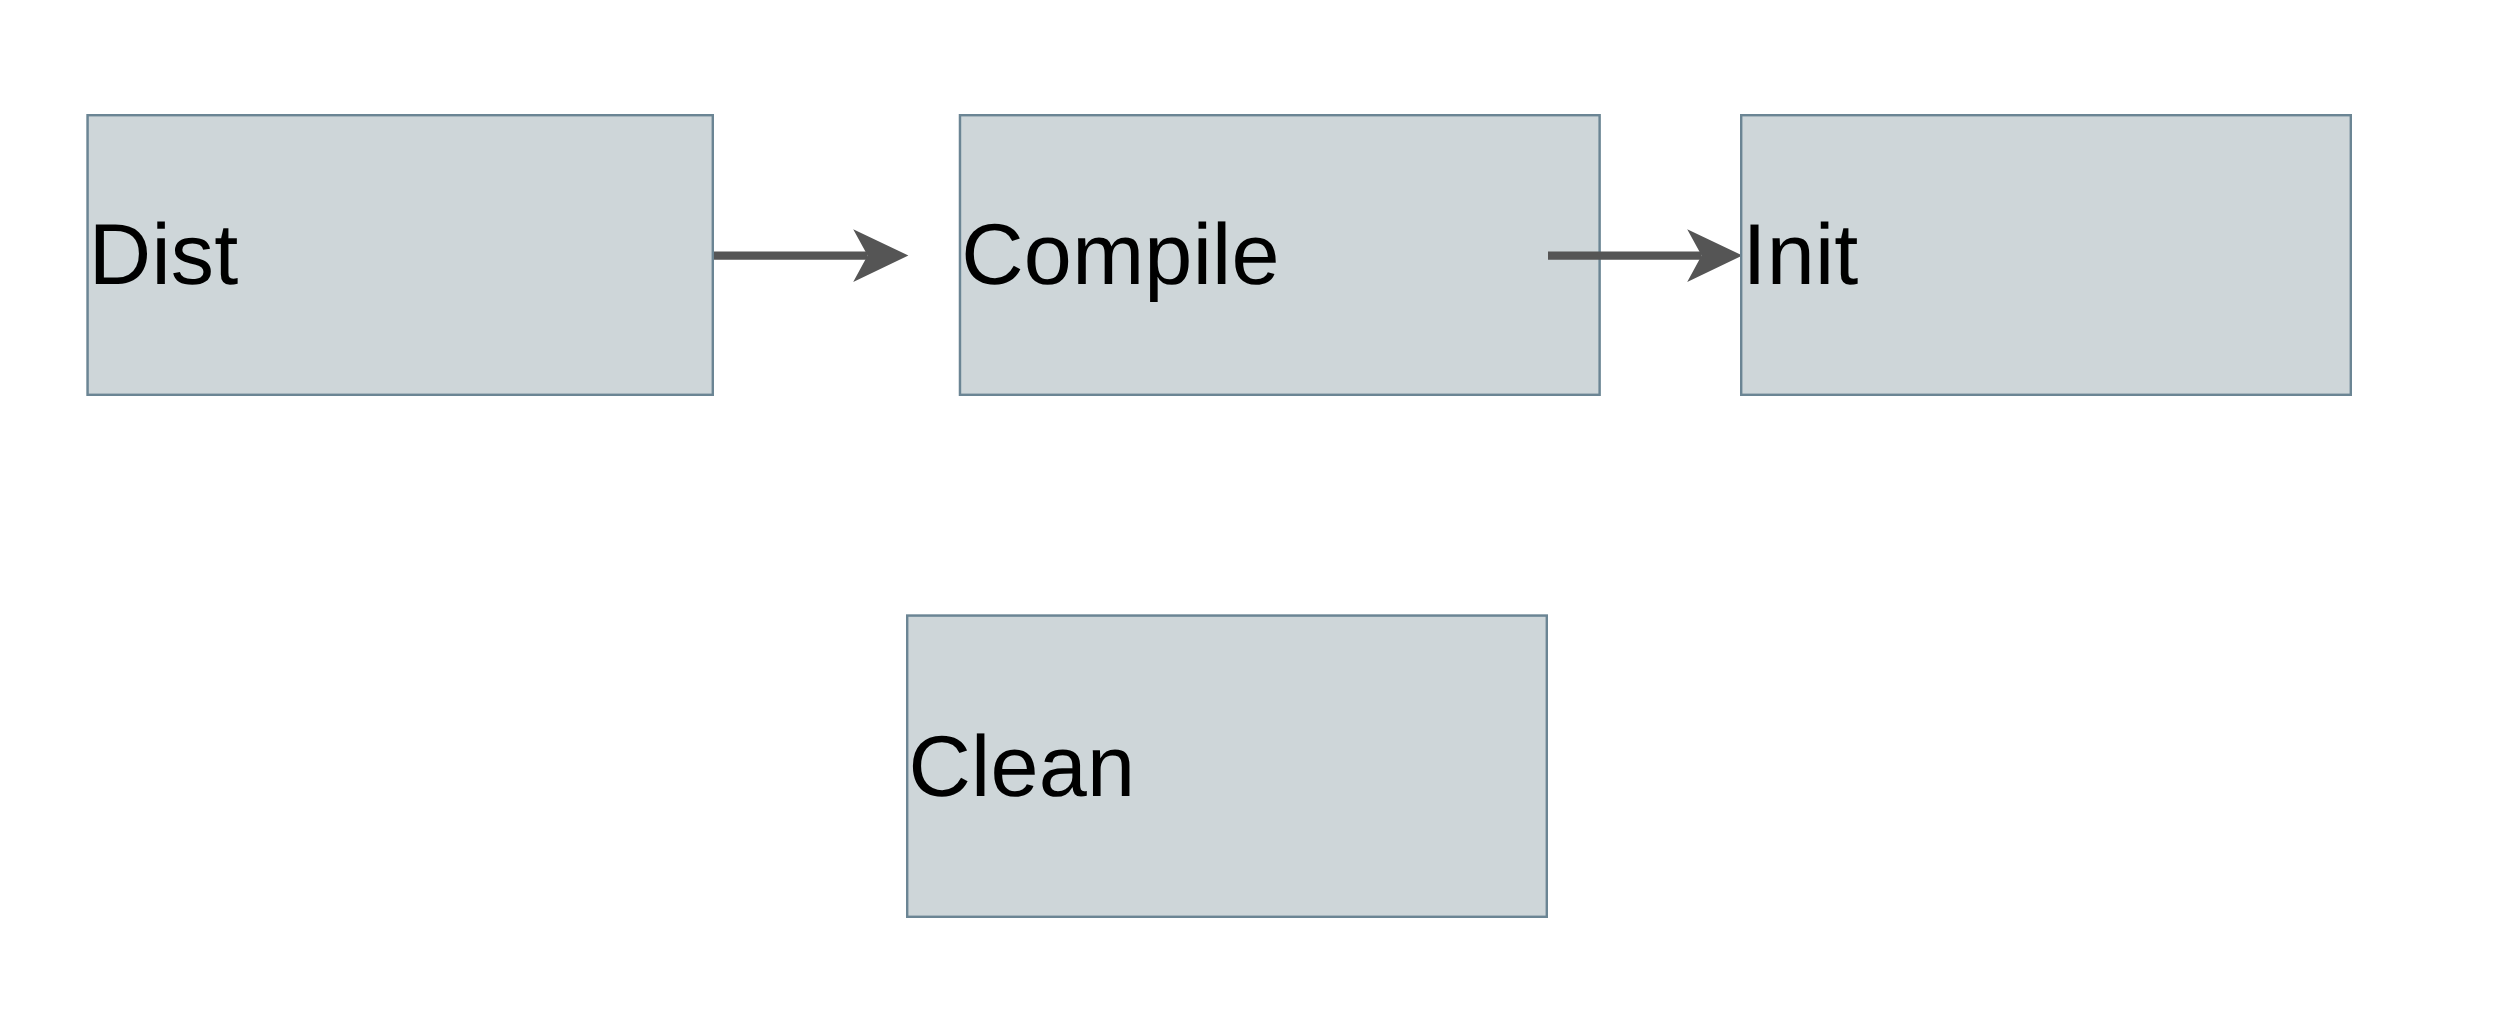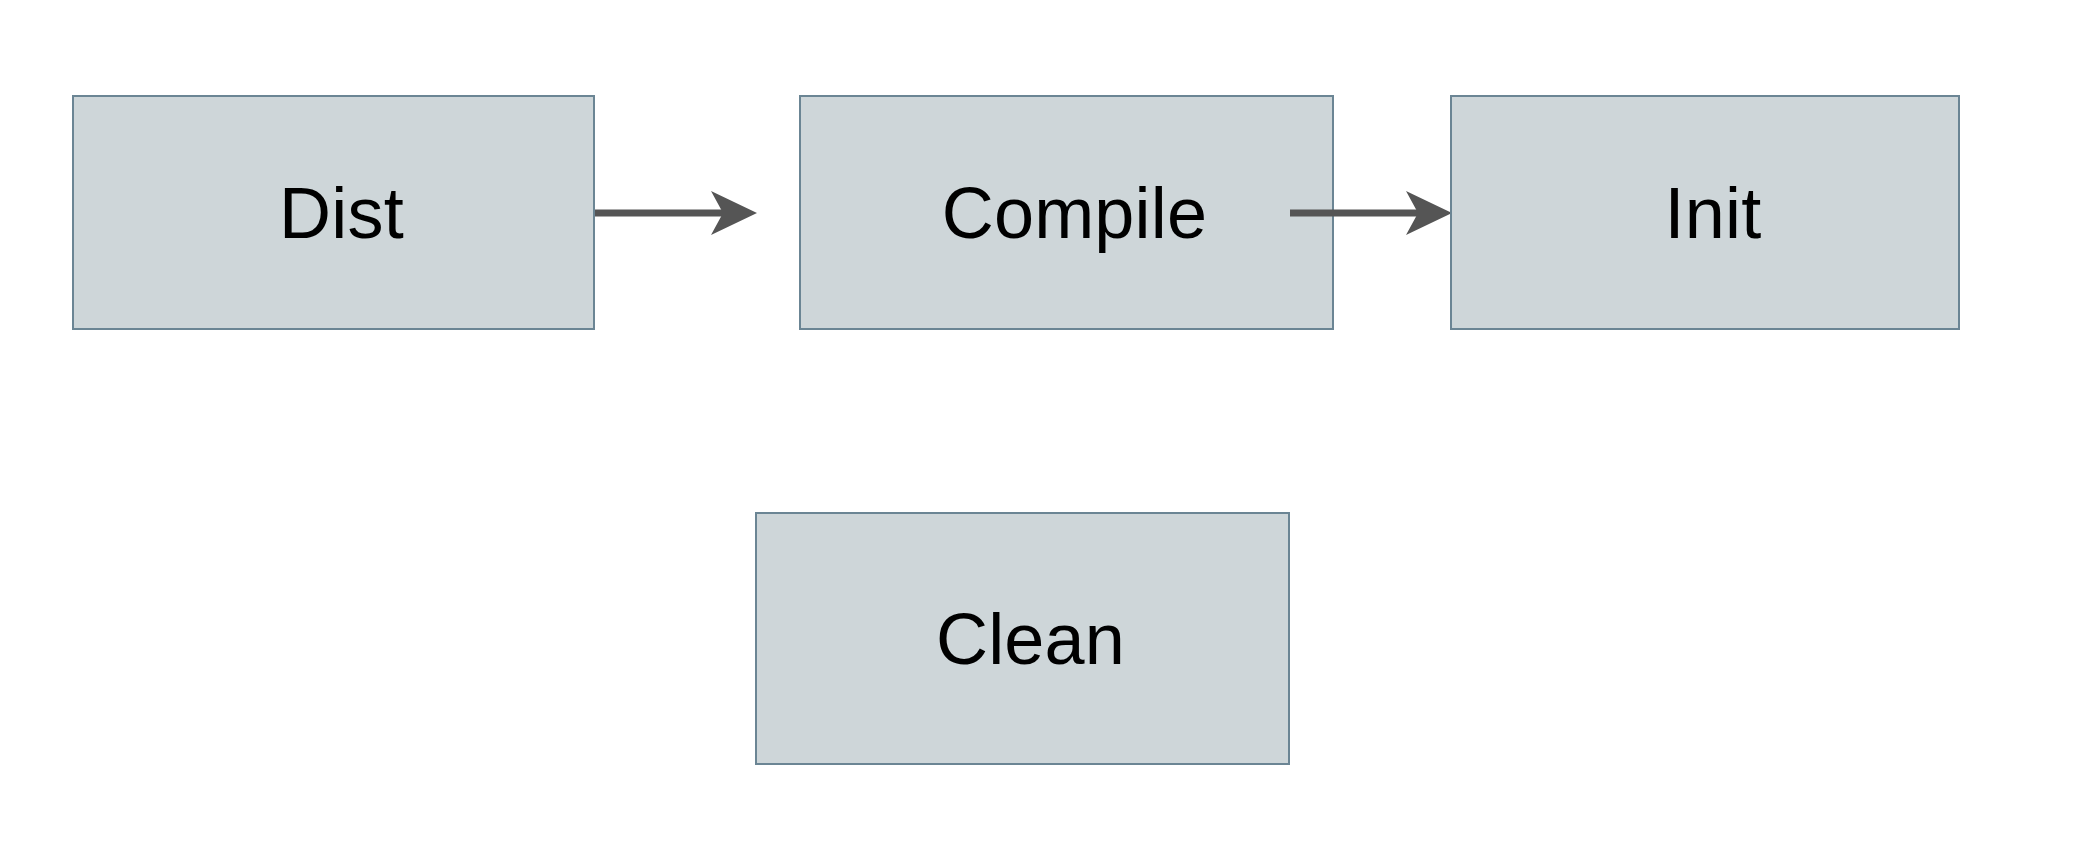--- a/index.html
+++ b/index.html
@@ -18,22 +18,21 @@
     background: #ffffff;
     overflow: hidden;
   }
   .node {
     position: absolute;
     box-sizing: border-box;
     background: #ced6d9;
     border: 2px solid #6b8594;
     display: flex;
     align-items: center;
-    justify-content: center;
-    padding-left: 16px;
+    justify-content: flex-start;
   }
   .node-label {
     font-family: "Liberation Sans", sans-serif;
     font-size: 72px;
     font-weight: 400;
     color: #000000;
     line-height: 1;
     letter-spacing: 0.2px;
     white-space: nowrap;
     user-select: none;

